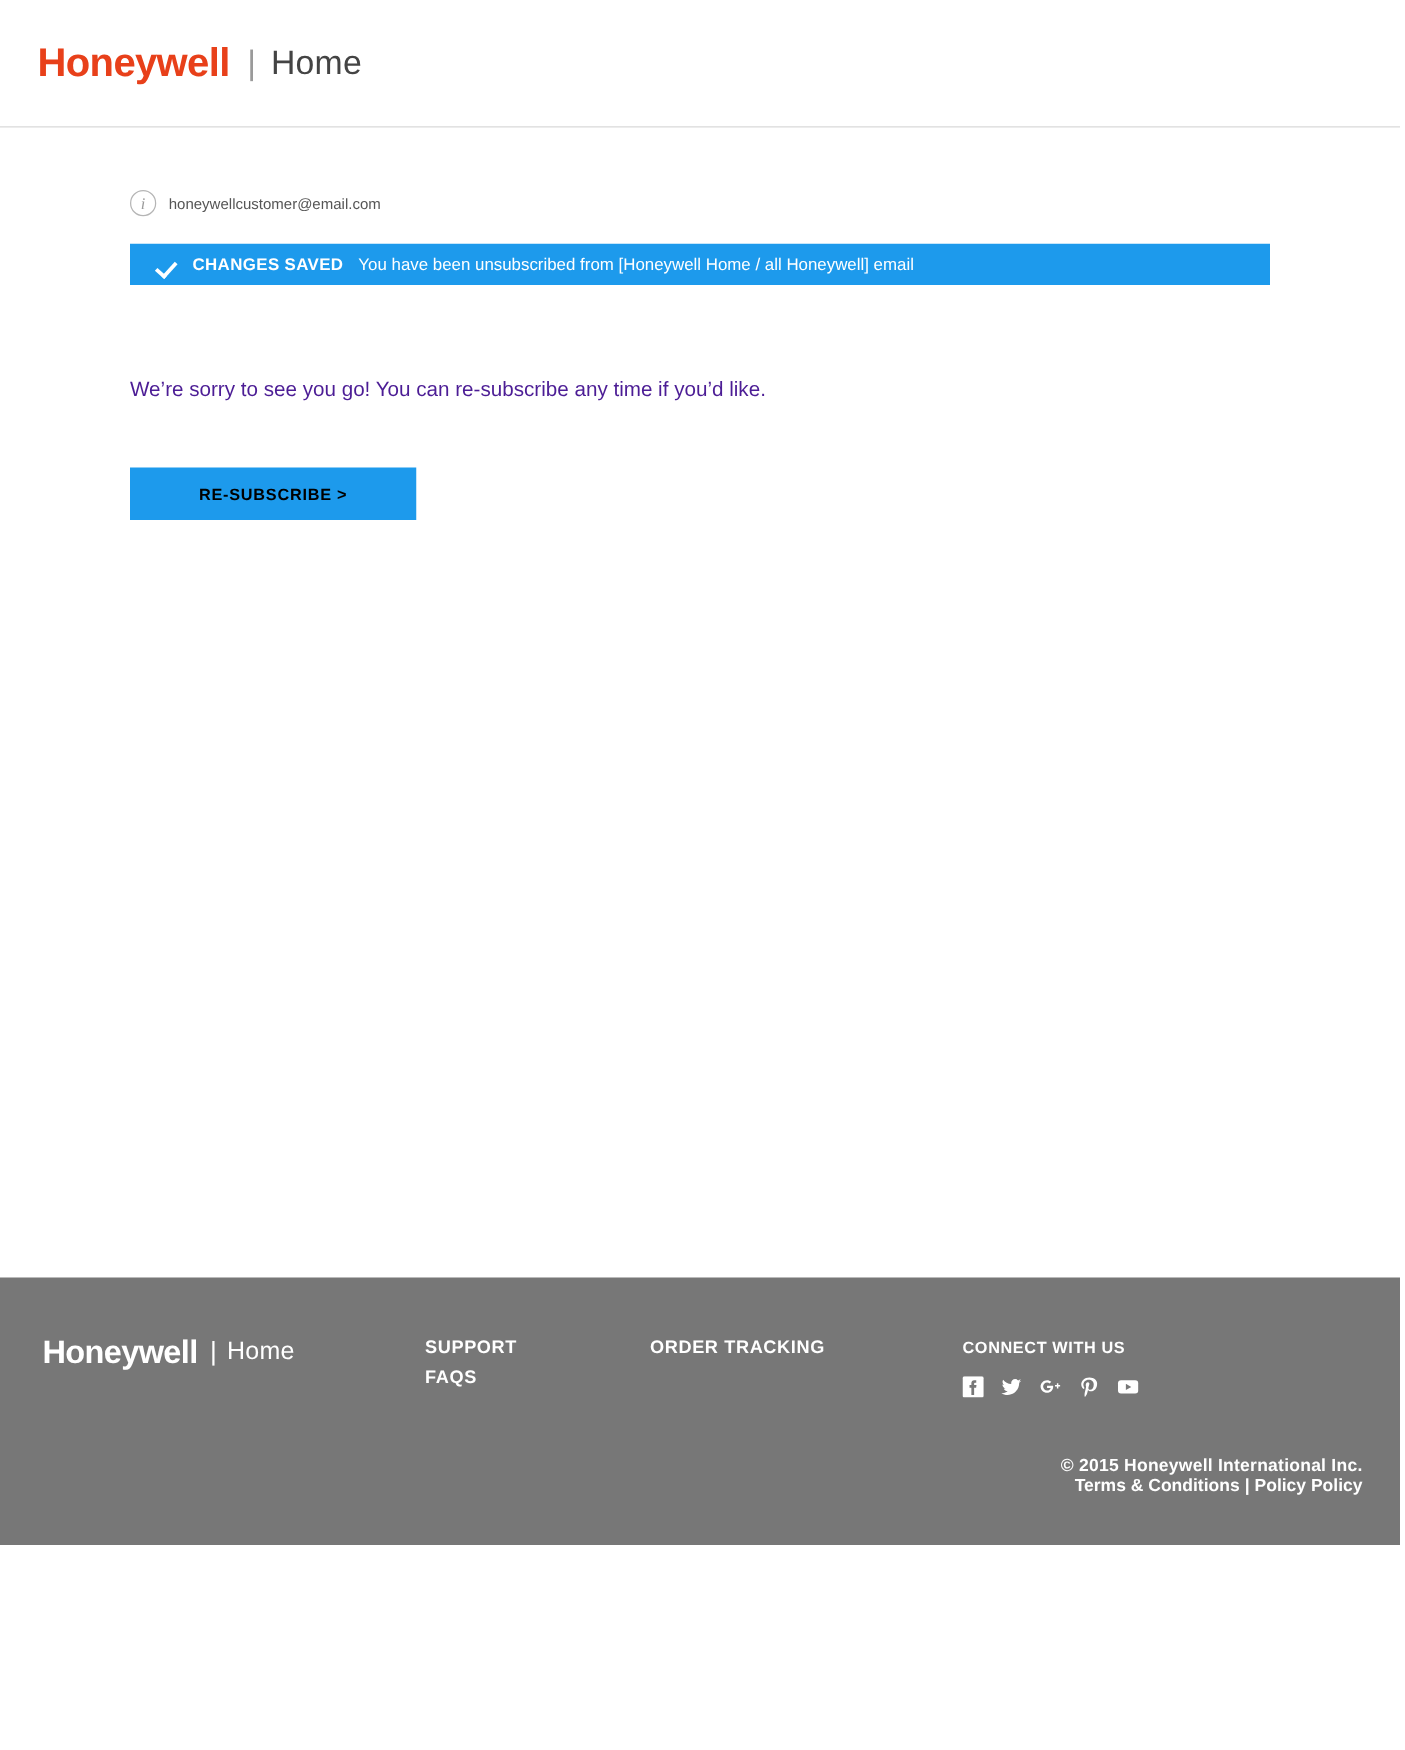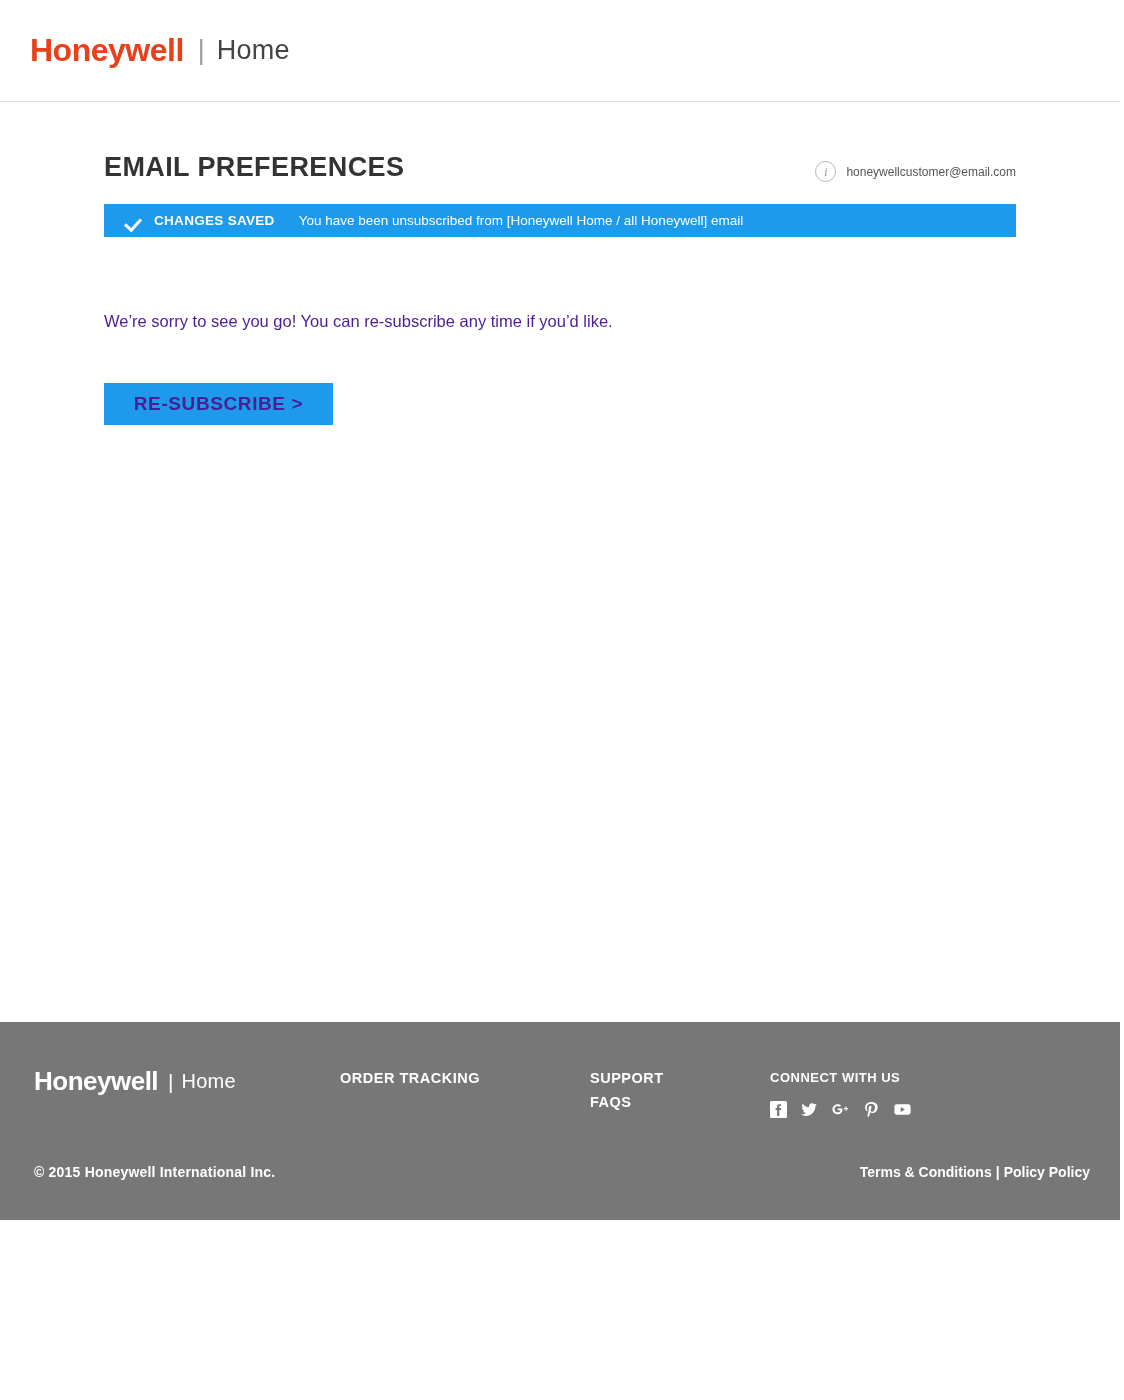--- a/index.html
+++ b/index.html
@@ -121,41 +121,41 @@
     transform: rotate(42deg);
   }
   .alert-strong {
     font-weight: bold;
     font-size: 13.5px;
     letter-spacing: 0.3px;
   }
   .alert-text {
     font-size: 13.5px;
     font-weight: 400;
-    margin-left: 14px;
+    margin-left: 2px;
   }
 
   .body-copy {
     margin-top: 75px;
     font-size: 16.5px;
     color: #4c1d95;
   }
 
   .resubscribe-btn {
     margin-top: 52px;
     display: inline-flex;
     align-items: center;
     justify-content: center;
     width: 229px;
     height: 42px;
     background: #1d9aec;
-    color: #4c1d95;
+    color: #000000;
     border: none;
     font-family: "Liberation Sans", sans-serif;
-    font-size: 19px;
+    font-size: 13px;
     font-weight: bold;
     letter-spacing: 0.6px;
     cursor: pointer;
   }
 
   
   .site-footer {
     position: absolute;
     top: 1022px;
     left: 0;
@@ -214,20 +214,21 @@
     cursor: pointer;
   }
   .social-icon svg { display: block; }
 
   .footer-bottom {
     border-top: 0;
     display: flex;
     align-items: flex-end;
     justify-content: space-between;
     padding-bottom: 40px;
+    flex-direction: column;
   }
   .copyright {
     font-size: 14px;
     font-weight: bold;
     letter-spacing: 0.2px;
   }
   .legal-links {
     font-size: 14px;
     font-weight: bold;
   }
@@ -247,21 +248,20 @@
     <div class="logo-row">
       <span class="logo-honeywell">Honeywell</span>
       <span class="logo-divider">|</span>
       <span class="logo-home">Home</span>
     </div>
   </div>
 
   <div class="main">
 
     <div class="title-row">
-      <h1 class="page-title">EMAIL PREFERENCES</h1>
       <div class="account-box">
         <span class="info-icon">i</span>
         <span class="account-email">honeywellcustomer@email.com</span>
       </div>
     </div>
 
     <div class="alert">
       <span class="alert-check"></span>
       <span class="alert-strong">CHANGES SAVED</span>
       <span class="alert-text">You have been unsubscribed from [Honeywell Home / all Honeywell] email</span>
@@ -276,27 +276,27 @@
   <div class="site-footer">
 
     <div class="footer-top">
 
       <div class="footer-logo">
         <span class="logo-honeywell">Honeywell</span>
         <span class="logo-divider">|</span>
         <span class="logo-home">Home</span>
       </div>
 
-      <div class="footer-col col-order">
-        <a class="footer-link">ORDER TRACKING</a>
-      </div>
-
       <div class="footer-col col-support">
         <a class="footer-link">SUPPORT</a>
         <a class="footer-link">FAQS</a>
+      </div>
+
+      <div class="footer-col col-order">
+        <a class="footer-link">ORDER TRACKING</a>
       </div>
 
       <div class="footer-col col-connect">
         <div class="connect-title">CONNECT WITH US</div>
         <div class="social-row">
 
           <span class="social-icon">
             <svg width="17" height="17" viewBox="0 0 17 17" aria-hidden="true">
               <rect x="0" y="0" width="17" height="17" rx="1.5" fill="#ffffff"></rect>
               <path d="M11 3.2h-1.7c-1.3 0-2.2.9-2.2 2.2V7H5.6v2.1h1.5V15h2.2V9.1h1.6l.3-2.1H9.3V5.7c0-.4.2-.6.6-.6H11V3.2z" fill="#777777"></path>

